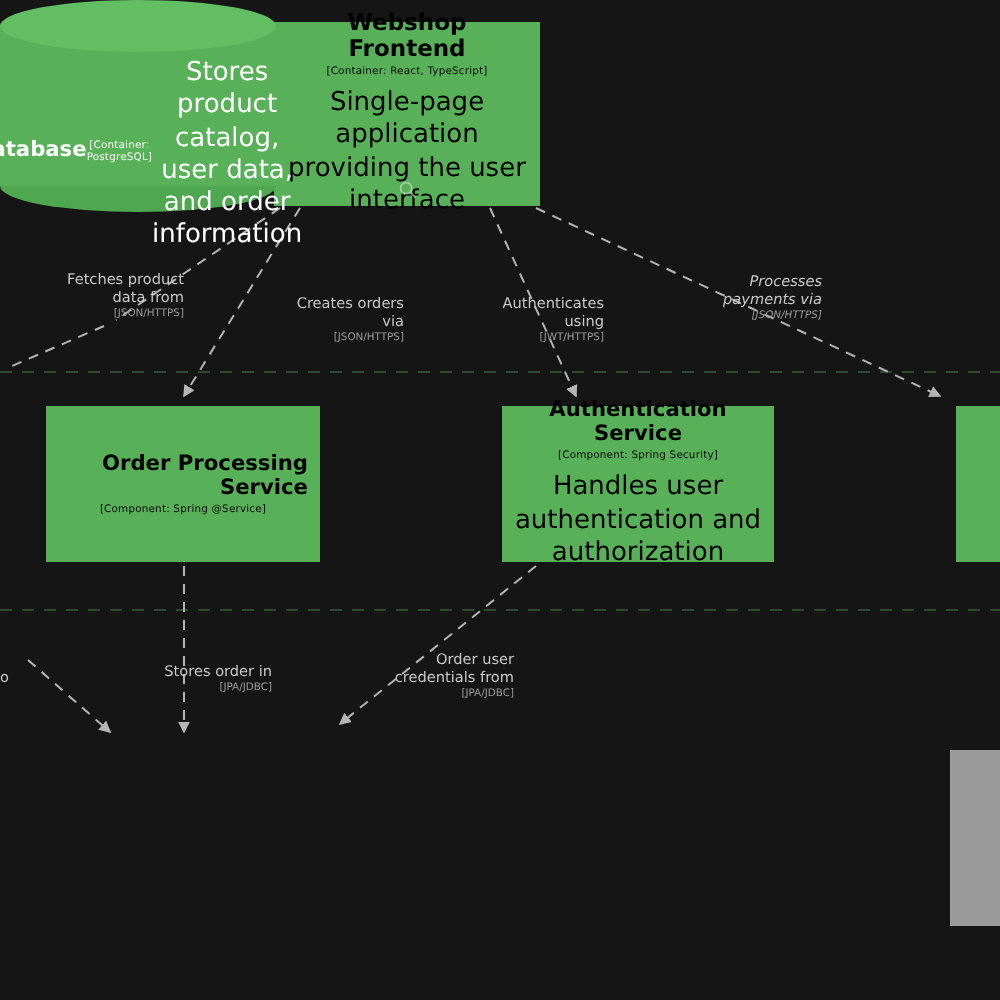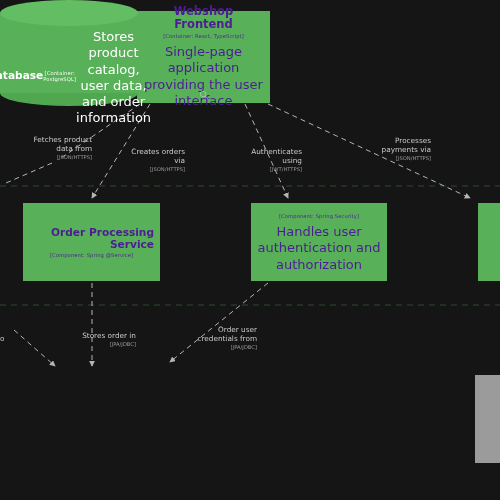--- a/index.html
+++ b/index.html
@@ -7,21 +7,21 @@
     width:500px;height:500px;overflow:hidden;
     background:#151515;
     font-family:"DejaVu Sans","Liberation Sans",sans-serif;
     position:relative;
   }
   #canvas{position:absolute;inset:0;width:500px;height:500px;}
   svg.edges{position:absolute;left:0;top:0;width:500px;height:500px;pointer-events:none;}
 
   .node{position:absolute;box-sizing:border-box;display:flex;flex-direction:column;
         align-items:center;justify-content:center;text-align:center;
-        color:#4c1d95;padding:4px 6px;}
+        color:#000000;padding:4px 6px;}
   .node .title{font-weight:bold;line-height:1.15;}
   .node .tech{font-size:5.2px;letter-spacing:.1px;margin-top:2px;opacity:.95;}
   .node .desc{font-size:13px;line-height:1.25;margin-top:5px;}
 
   .green{background:#58b158;}
   .gray{background:#9b9b9b;}
 
   #frontend{left:137px;top:11px;width:133px;height:92px;}
   #frontend .title{font-size:11.5px;}
 
@@ -93,20 +93,21 @@
     <circle cx="6.5" cy="6.5" r="4.4" fill="none" stroke="#d6ecd6" stroke-width="1.4"></circle>
     <line x1="9.8" y1="9.8" x2="14" y2="14" stroke="#d6ecd6" stroke-width="1.6"></line>
   </svg>
 
   <div class="node green" id="orderproc">
     <div class="title">Order Processing Service</div>
     <div class="tech">[Component: Spring @Service]</div>
   </div>
 
   <div class="node green" id="authsvc">
+    <div class="title">Authentication Service</div>
     <div class="tech">[Component: Spring Security]</div>
     <div class="desc">Handles user authentication and authorization</div>
   </div>
 
   <div class="node green" id="paymentsvc">
     
     
   </div>
 
   <div id="database">
@@ -124,33 +125,33 @@
     
     
   </div>
 
   <div class="edge-label" style="left:2px;top:126px;width:90px;">
     <span>Fetches product
 data from</span>
     <span class="proto">[JSON/HTTPS]</span>
   </div>
 
-  <div class="edge-label" style="left:103px;top:138px;width:82px;">
+  <div class="edge-label" style="left:120px;top:138px;width:82px;">
     <span>Creates orders
 via</span>
     <span class="proto">[JSON/HTTPS]</span>
   </div>
 
   <div class="edge-label" style="left:220px;top:138px;width:82px;">
     <span>Authenticates
 using</span>
     <span class="proto">[JWT/HTTPS]</span>
   </div>
 
-  <div class="edge-label" style="left:345px;top:127px;width:86px;">
+  <div class="edge-label" style="left:325px;top:127px;width:86px;font-style:italic;">
     <span>Processes
 payments via</span>
     <span class="proto">[JSON/HTTPS]</span>
   </div>
 
   <div class="edge-label" style="left:50px;top:322px;width:86px;">
     <span>Stores order in</span>
     <span class="proto">[JPA/JDBC]</span>
   </div>
 

